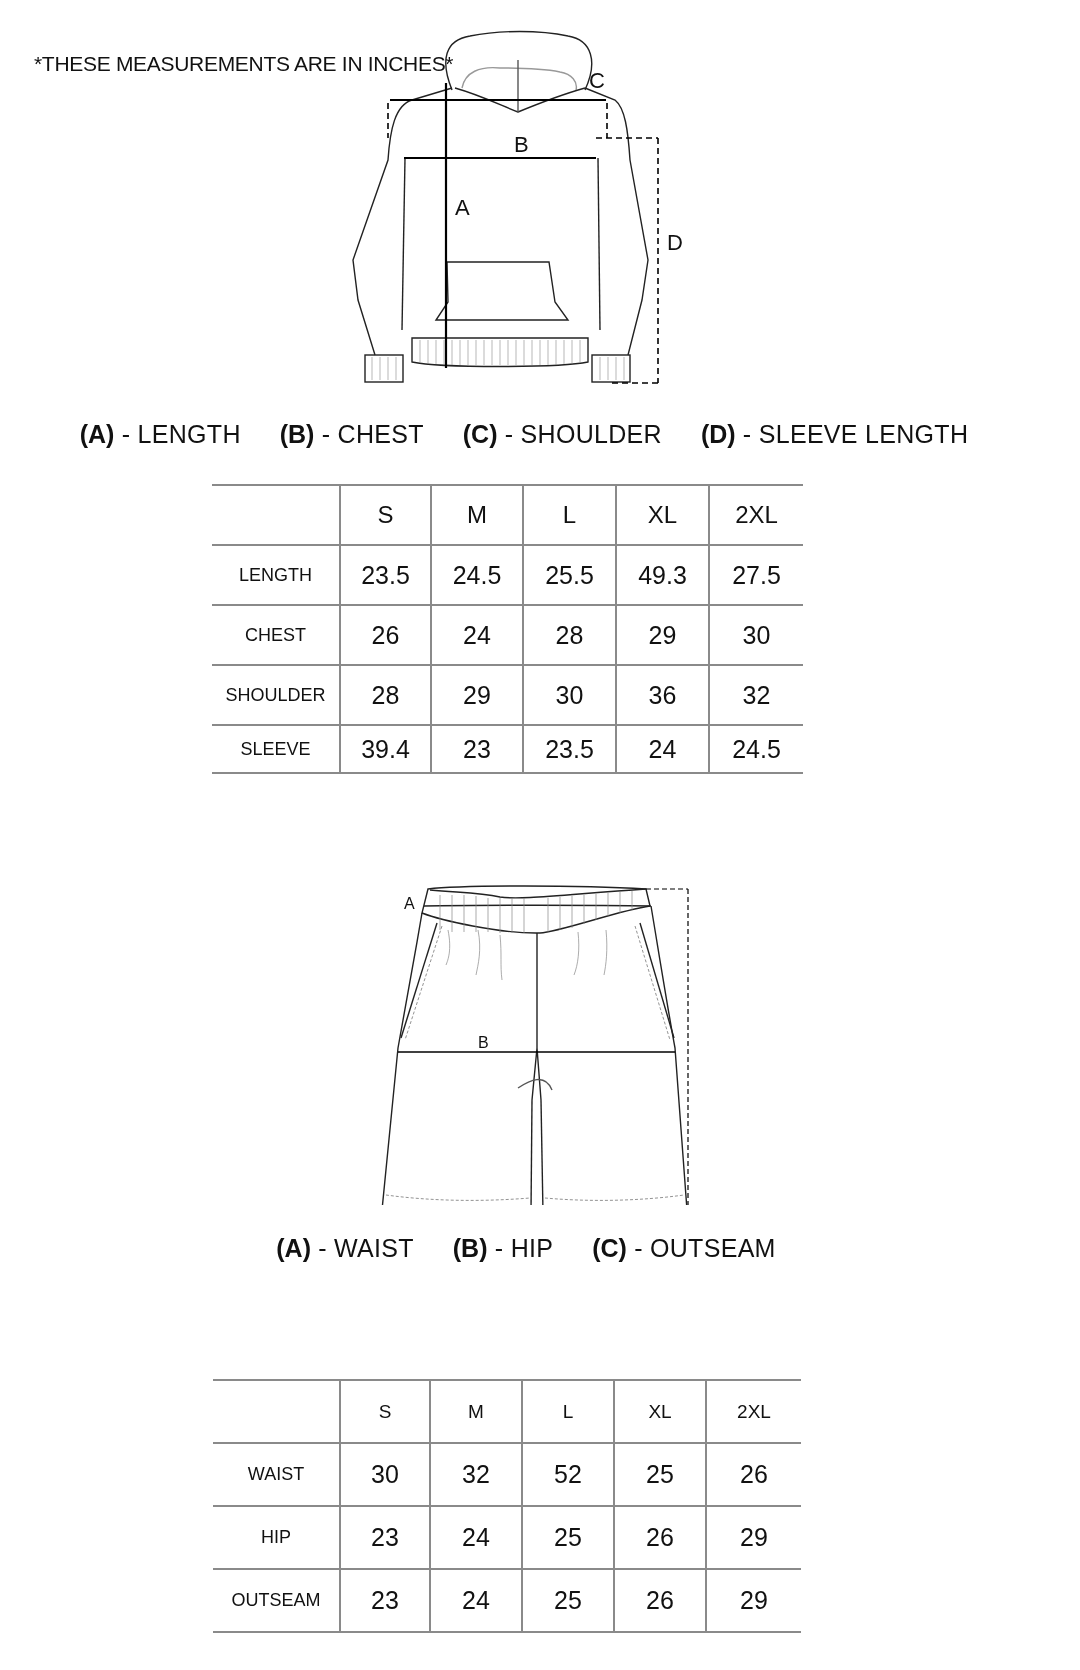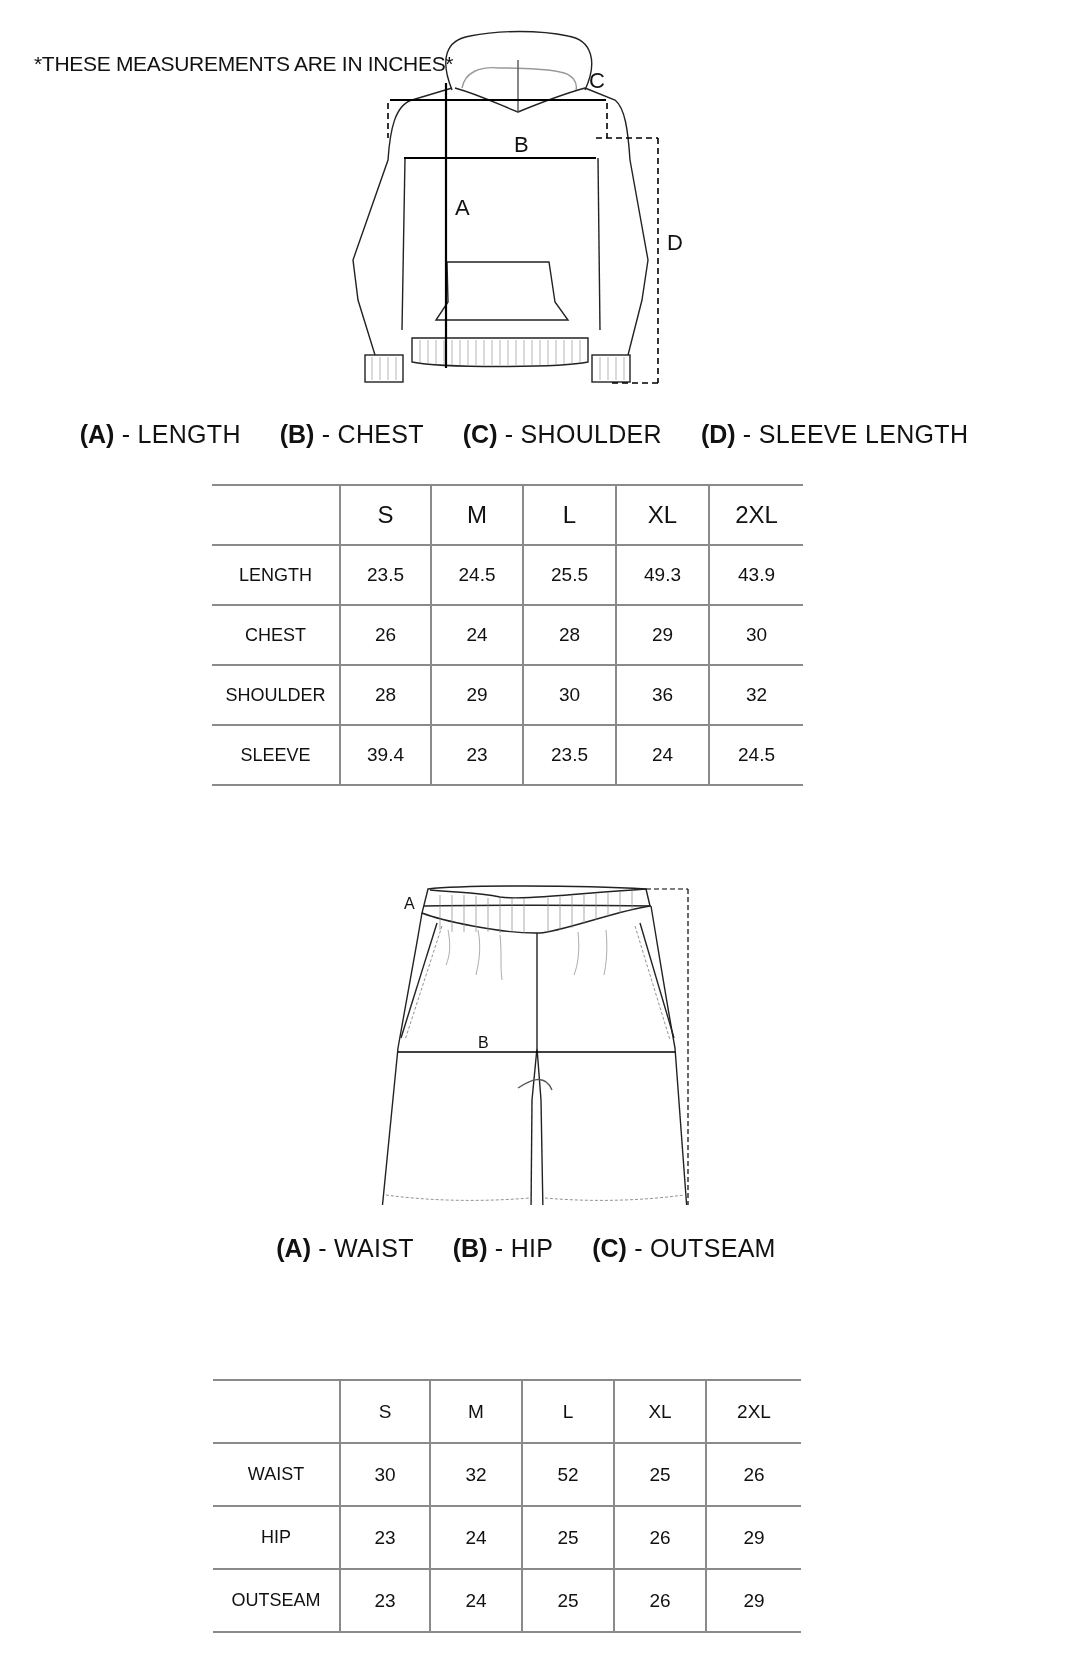--- a/index.html
+++ b/index.html
@@ -7,21 +7,21 @@
          font-family: "Liberation Sans", "DejaVu Sans", sans-serif; color: #111; }
   .note { position: absolute; left: 34px; top: 36px; font-size: 21px; letter-spacing: -0.3px; margin-top: 16px; }
   .fig { position: absolute; }
   .legend { position: absolute; left: 0; width: 1048px; text-align: center;
             font-size: 25px; white-space: nowrap; }
   .legend .item { display: inline-block; margin: 0 16px; }
   .legend b { font-weight: bold; }
   .legend .txt { font-weight: normal; letter-spacing: 0.3px; }
   table.size { position: absolute; border-collapse: collapse; table-layout: fixed; }
   table.size td, table.size th { border-left: 2px solid #8a8a8a; border-bottom: 2px solid #8a8a8a;
-      text-align: center; font-weight: normal; font-size: 19px; padding: 0; }
+      text-align: center; font-weight: normal; font-size: 25px; padding: 0; }
   table.size tr:first-child th, table.size tr:first-child td { border-top: 2px solid #8a8a8a; }
   table.size tr > *:first-child { border-left: none; }
   table.size .rowlabel { font-size: 18px; }
   #t1 th { font-size: 24px; }
   #t2 th { font-size: 19px; }
 </style>
 </head>
 <body>
 
 <div class="note">*THESE MEASUREMENTS ARE IN INCHES*</div>
@@ -96,39 +96,39 @@
     <th>L</th>
     <th>XL</th>
     <th>2XL</th>
   </tr>
   <tr style="height:60px">
     <td class="rowlabel">LENGTH</td>
     <td>23.5</td>
     <td>24.5</td>
     <td>25.5</td>
     <td>49.3</td>
-    <td>43.9</td>
+    <td>27.5</td>
   </tr>
   <tr style="height:60px">
     <td class="rowlabel">CHEST</td>
     <td>26</td>
     <td>24</td>
     <td>28</td>
     <td>29</td>
     <td>30</td>
   </tr>
   <tr style="height:60px">
     <td class="rowlabel">SHOULDER</td>
     <td>28</td>
     <td>29</td>
     <td>30</td>
     <td>36</td>
     <td>32</td>
   </tr>
-  <tr style="height:60px">
+  <tr style="height:48px">
     <td class="rowlabel">SLEEVE</td>
     <td>39.4</td>
     <td>23</td>
     <td>23.5</td>
     <td>24</td>
     <td>24.5</td>
   </tr>
 </tbody>
   </table>
 

